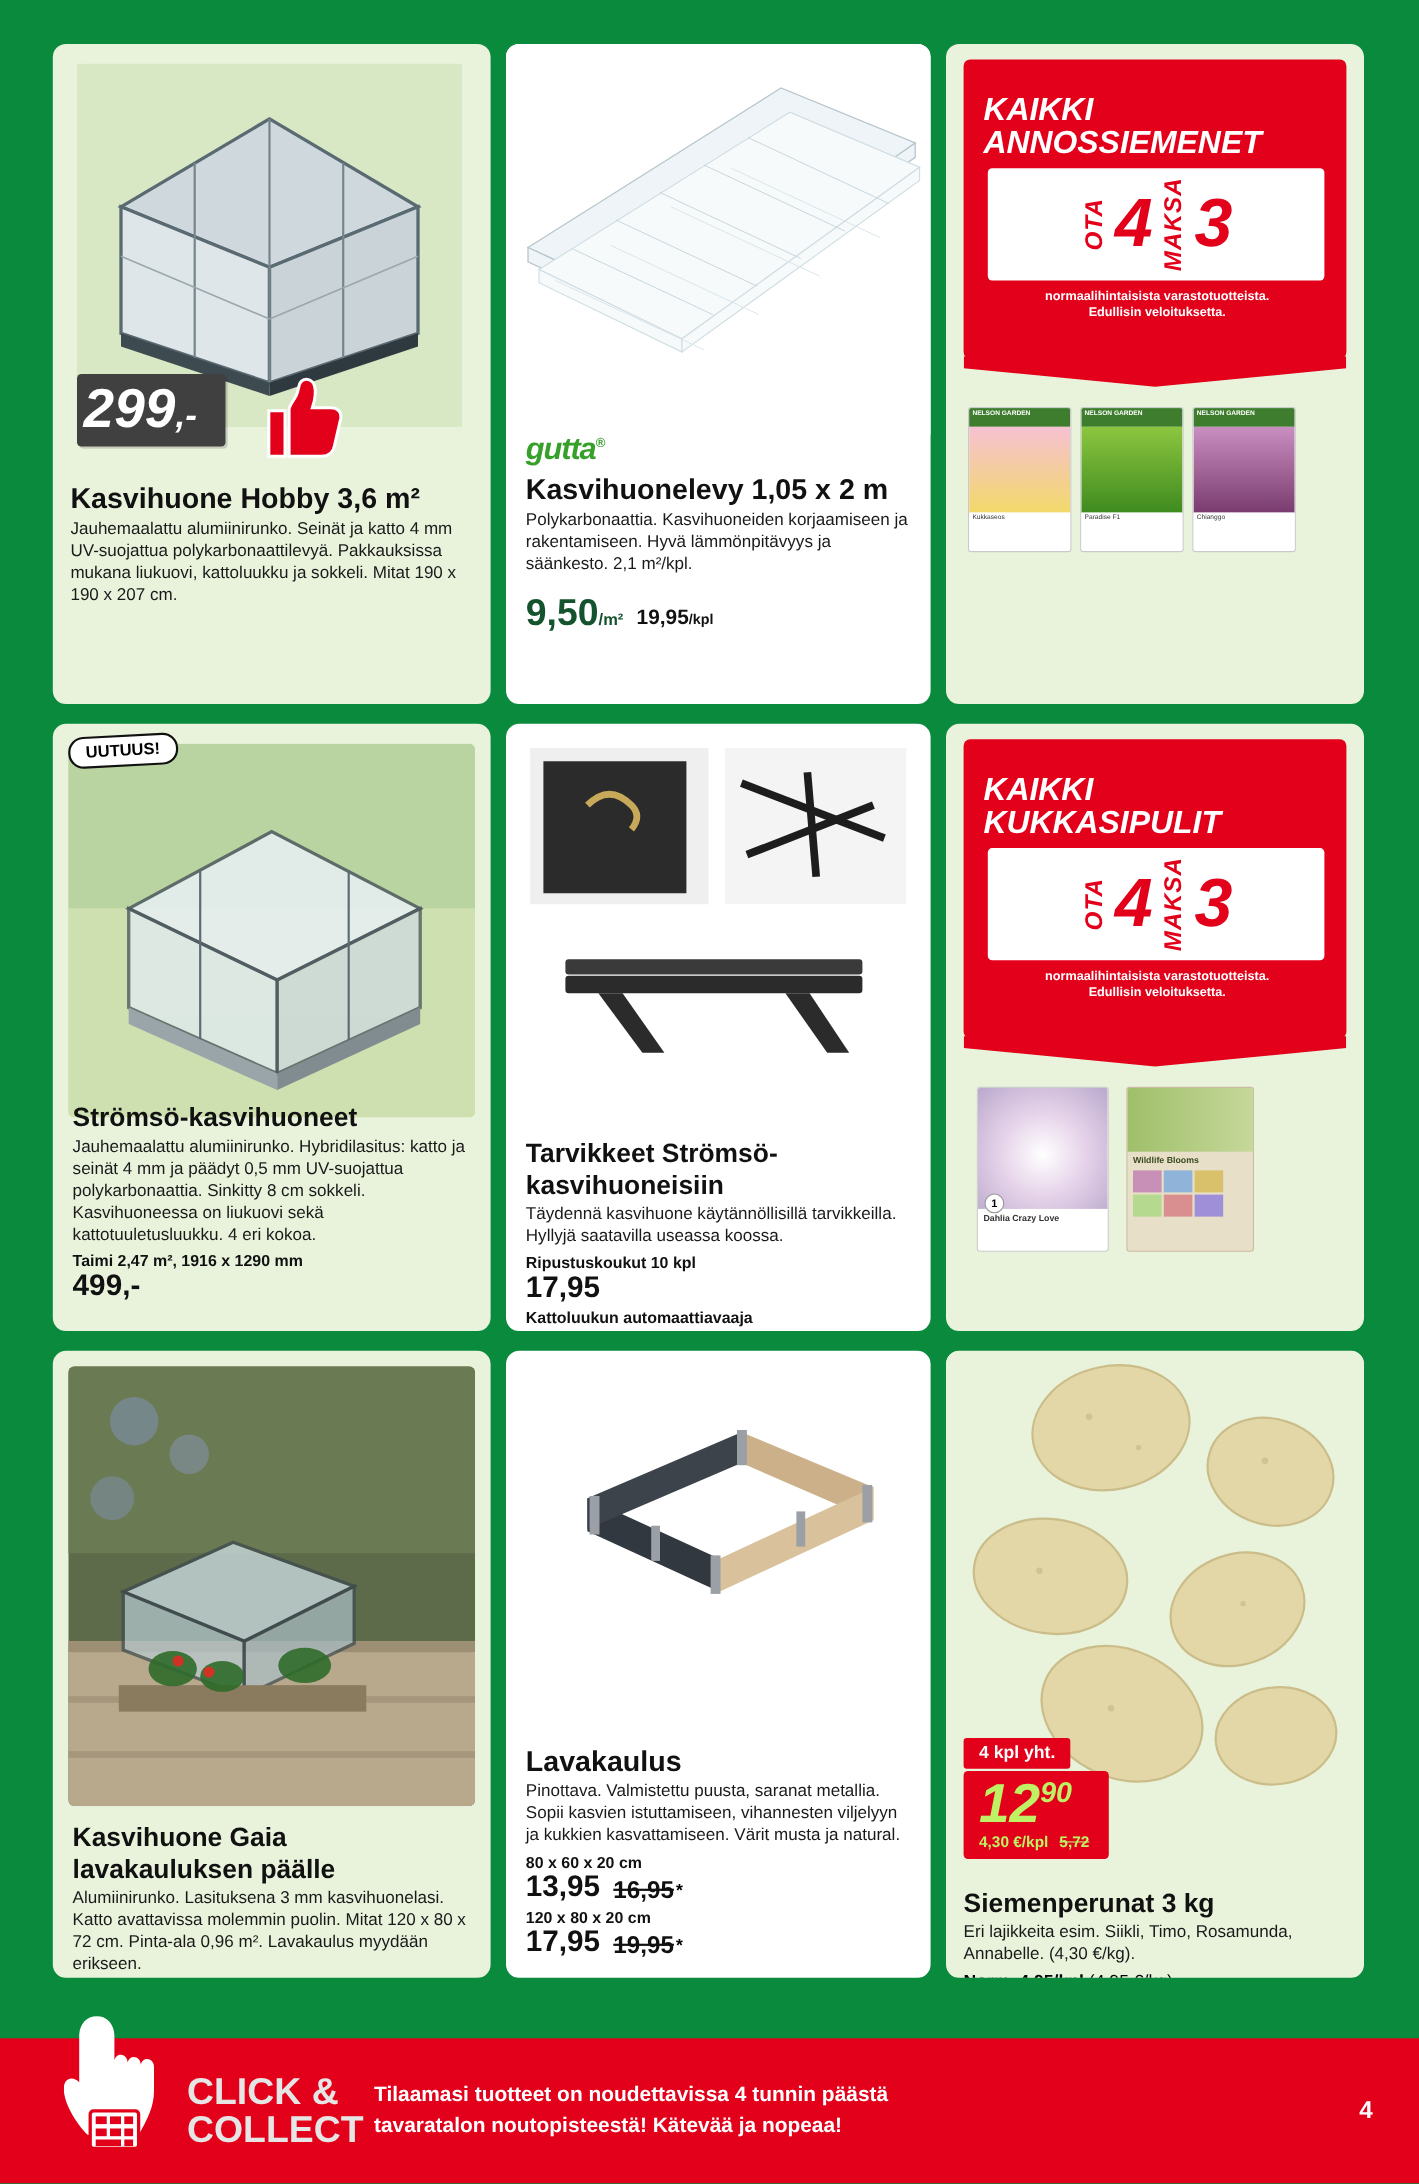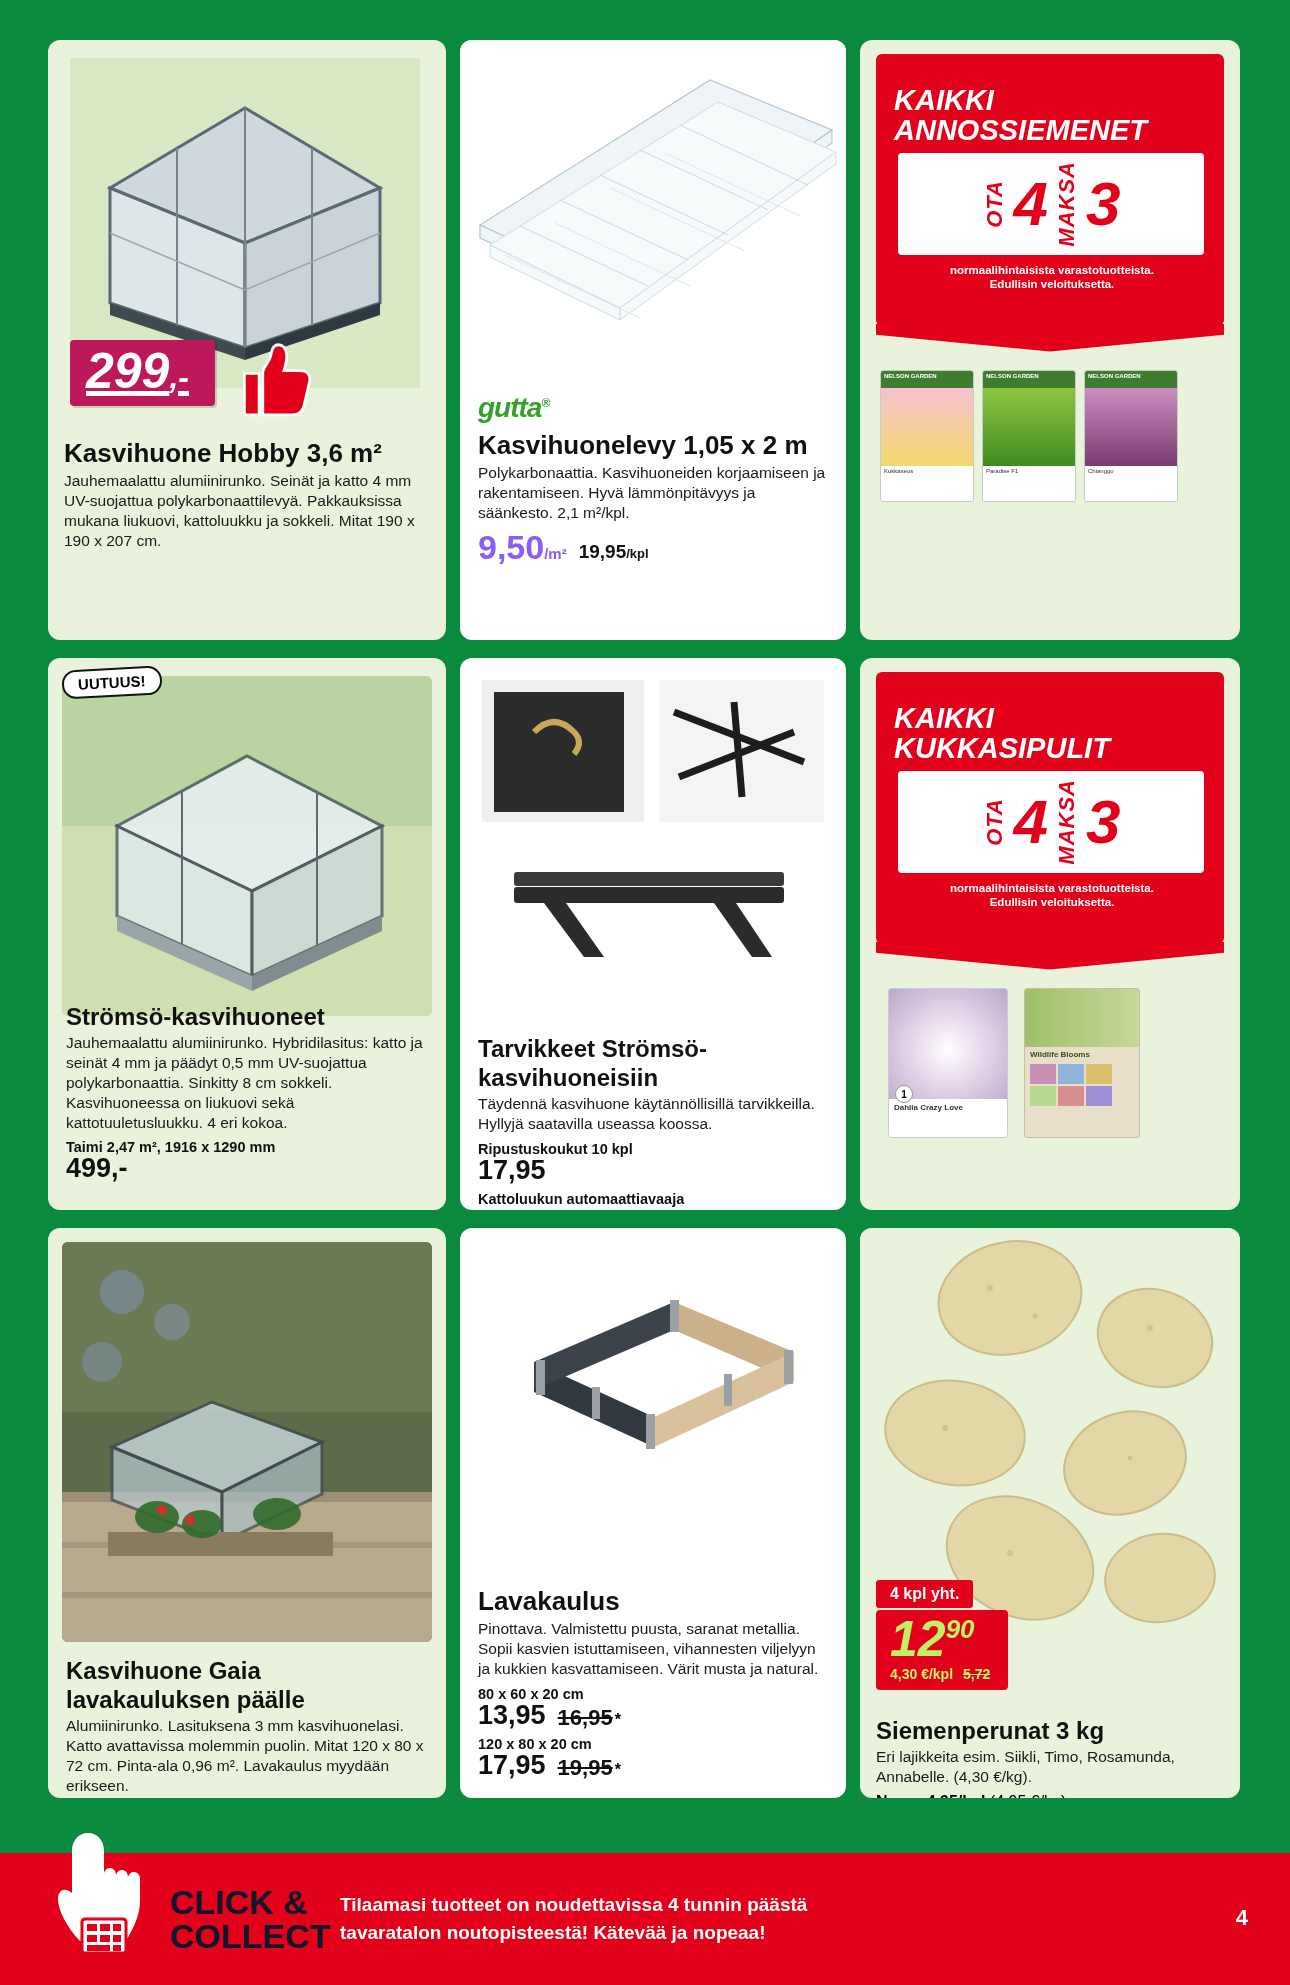--- a/index.html
+++ b/index.html
@@ -32,49 +32,48 @@
   
   .ttl {
     font-size:26px; font-weight:bold; color:#111; line-height:1.05;
     margin:0 0 4px 0;
   }
   .ttl.sm { font-size:24px; }
   .body-txt {
     font-size:15.5px; color:#1a1a1a; line-height:1.28;
   }
   .price-big {
-    font-size:34px; font-weight:bold; color:#8b5cf6; line-height:1;
-    margin-top:1px;
+    font-size:34px; font-weight:bold; color:#14532d; line-height:1;
+    margin-top:11px;
   }
   .price-mid {
     font-size:26px; font-weight:bold; color:#111; line-height:1;
   }
   .price-row { display:flex; align-items:flex-end; gap:12px; }
   .unit { font-size:15px; font-weight:bold; }
   .strike { text-decoration:line-through; color:#111; font-weight:bold; }
 
   
   .c1-img {
     position:absolute; left:0; right:0; top:0; height:380px;
   }
   .gh-photo {
     position:absolute; left:22px; top:18px; width:350px; height:330px;
     background:linear-gradient(#dce9c8,#d3e3bc);
     border-radius:6px;
   }
   .gh-svg { position:absolute; left:0; top:0; }
   .pricetag {
     position:absolute; left:22px; top:300px;
-    background:#be185d; color:#fff;
-    padding:6px 26px 10px 16px;
+    background:#404040; color:#fff;
+    padding:6px 26px 10px 6px;
     border-radius:4px;
     font-size:50px; font-weight:bold; font-style:italic;
     line-height:1;
     box-shadow:2px 2px 0 rgba(0,0,0,.15);
-    text-decoration:underline;
   }
   .pricetag .cur { font-size:32px; }
   .thumb {
     position:absolute; left:178px; top:292px;
     width:92px; height:92px;
   }
   .c1-text { position:absolute; left:16px; right:16px; top:400px; }
 
   
   .poly-photo{
@@ -176,21 +175,21 @@
   
   .footer {
     position:absolute; left:0; right:0; bottom:0; height:132px;
     background:#e2001a;
   }
   .cc-logo {
     position:absolute; left:58px; top:-30px; width:92px; height:140px;
   }
   .cc-text {
     position:absolute; left:170px; top:32px;
-    color:#0f172a; font-size:34px; font-weight:bold; line-height:1.0;
+    color:#e5e5e5; font-size:34px; font-weight:bold; line-height:1.0;
   }
   .f-msg {
     position:absolute; left:340px; top:38px; right:110px;
     color:#fff; font-size:19px; font-weight:bold; line-height:1.45;
   }
   .pageno {
     position:absolute; right:42px; top:52px;
     color:#fff; font-size:22px; font-weight:bold;
   }
 </style>

